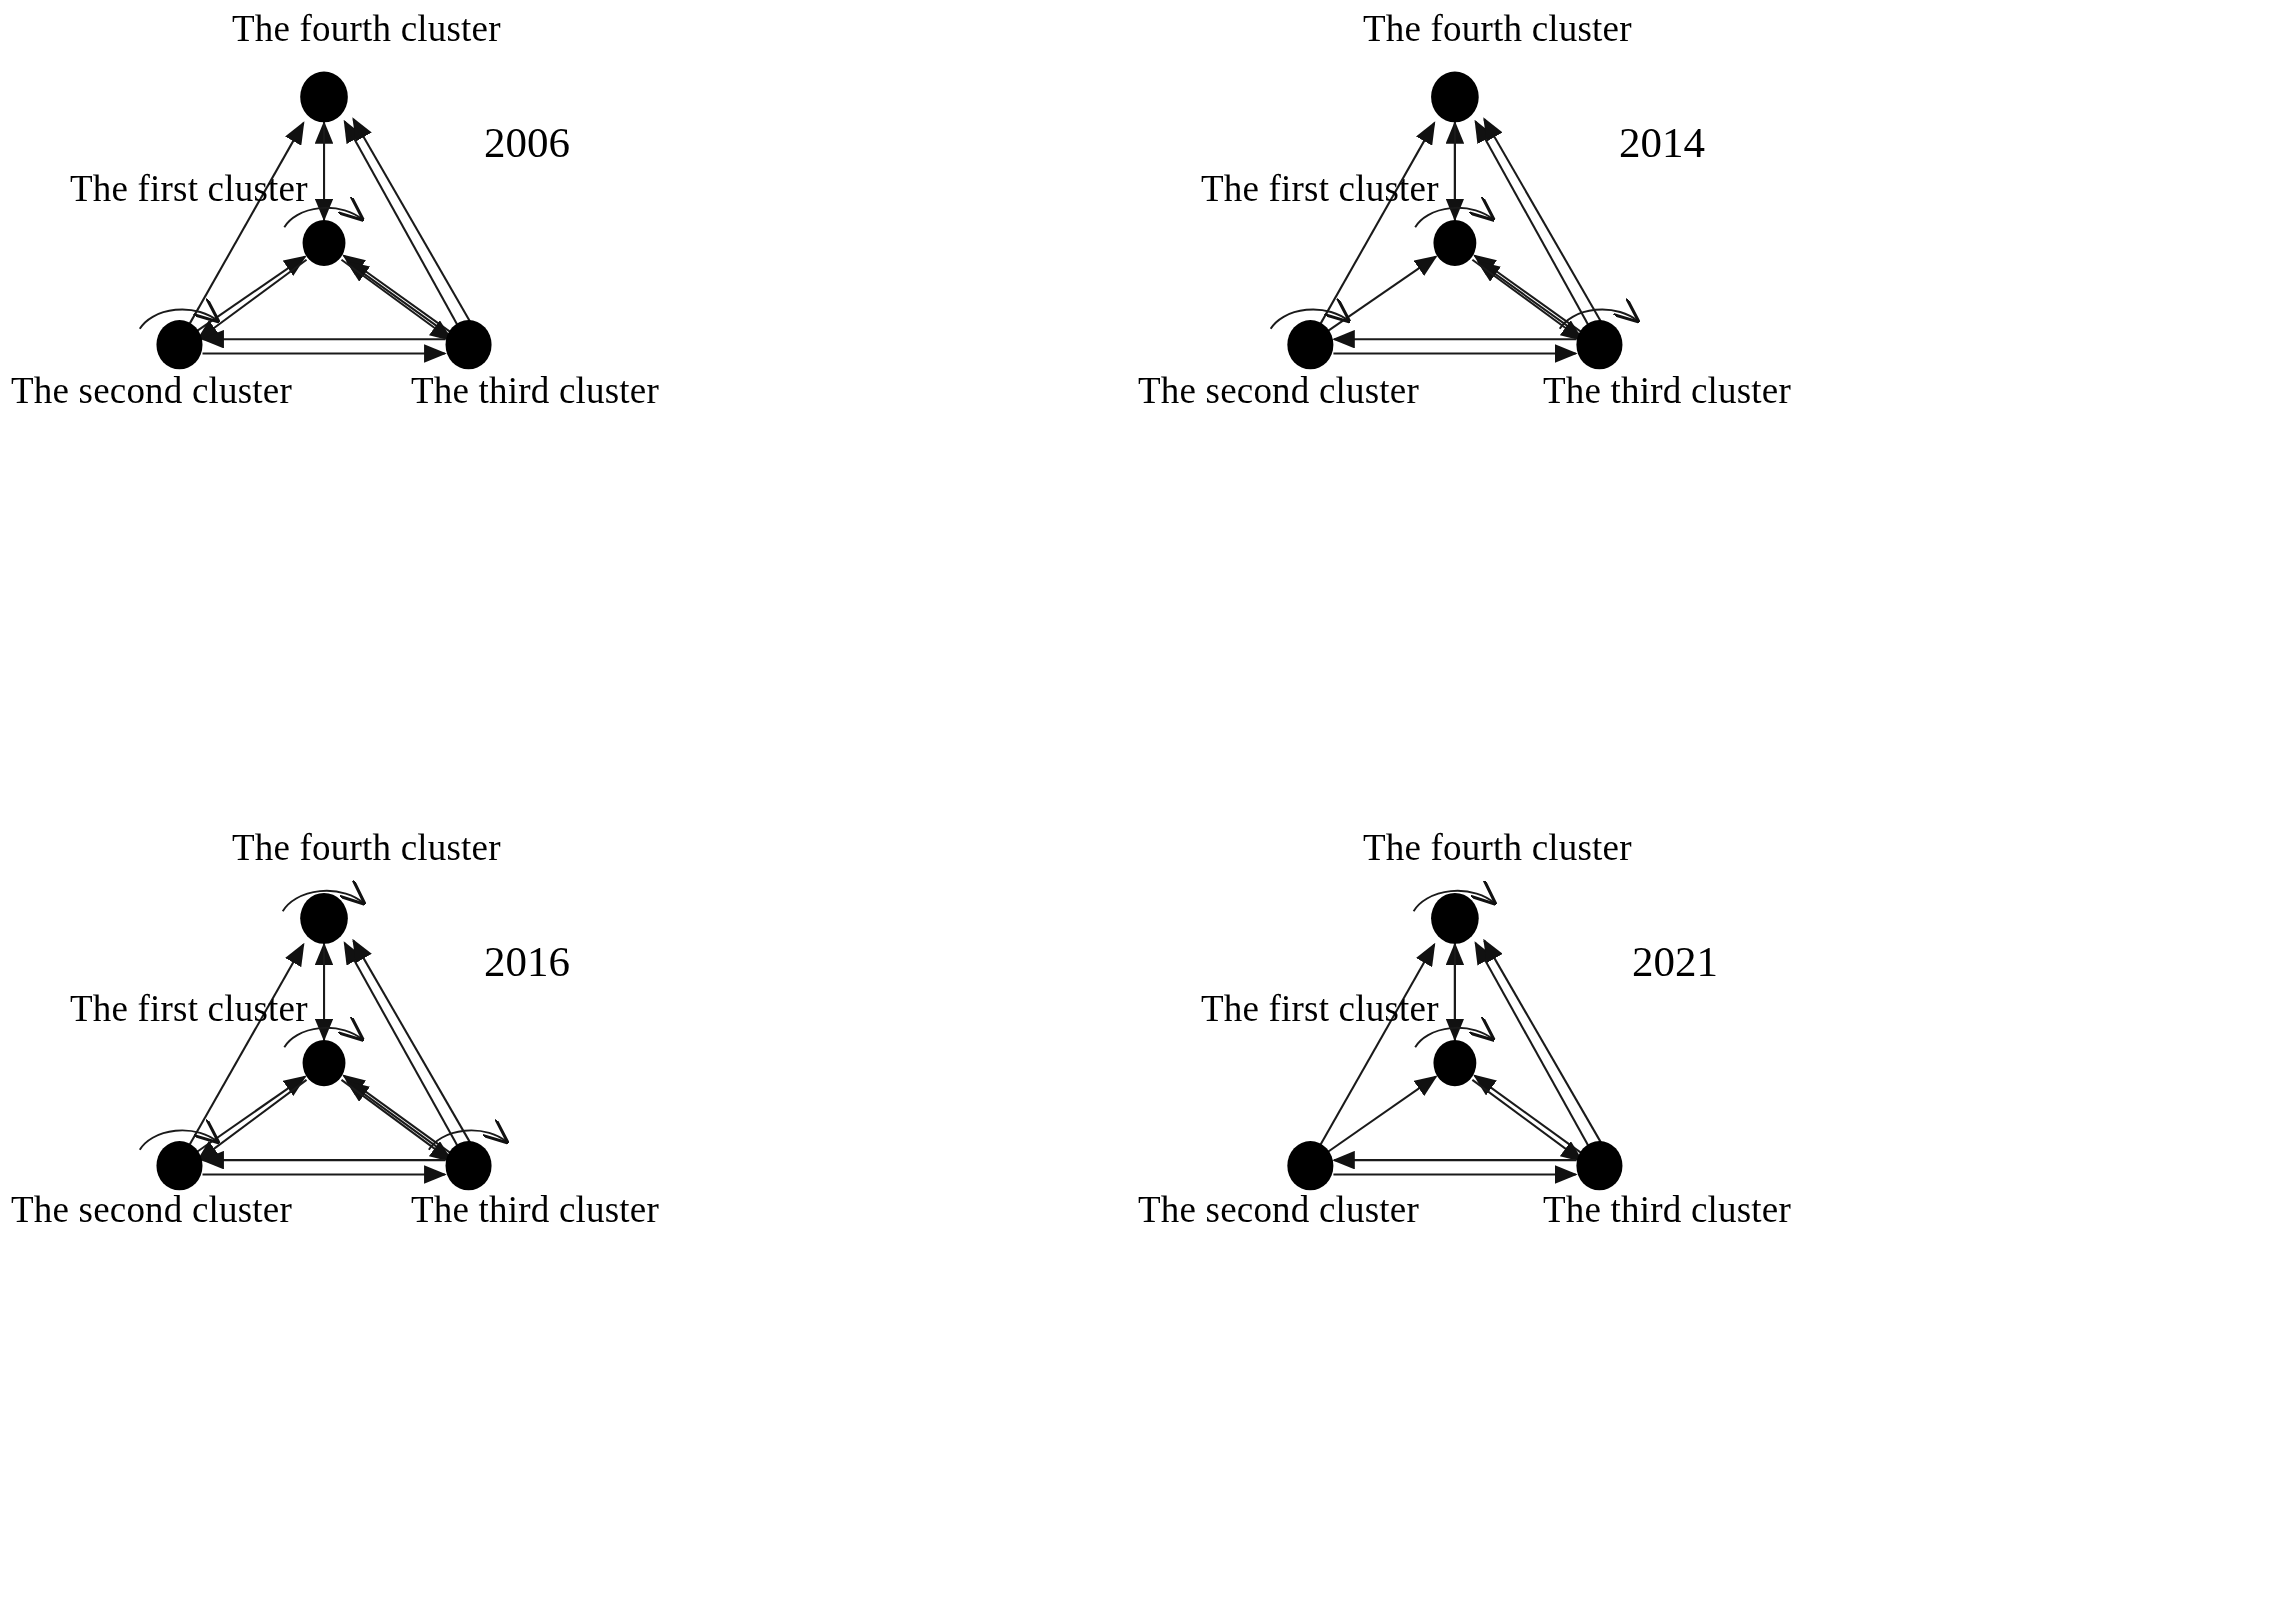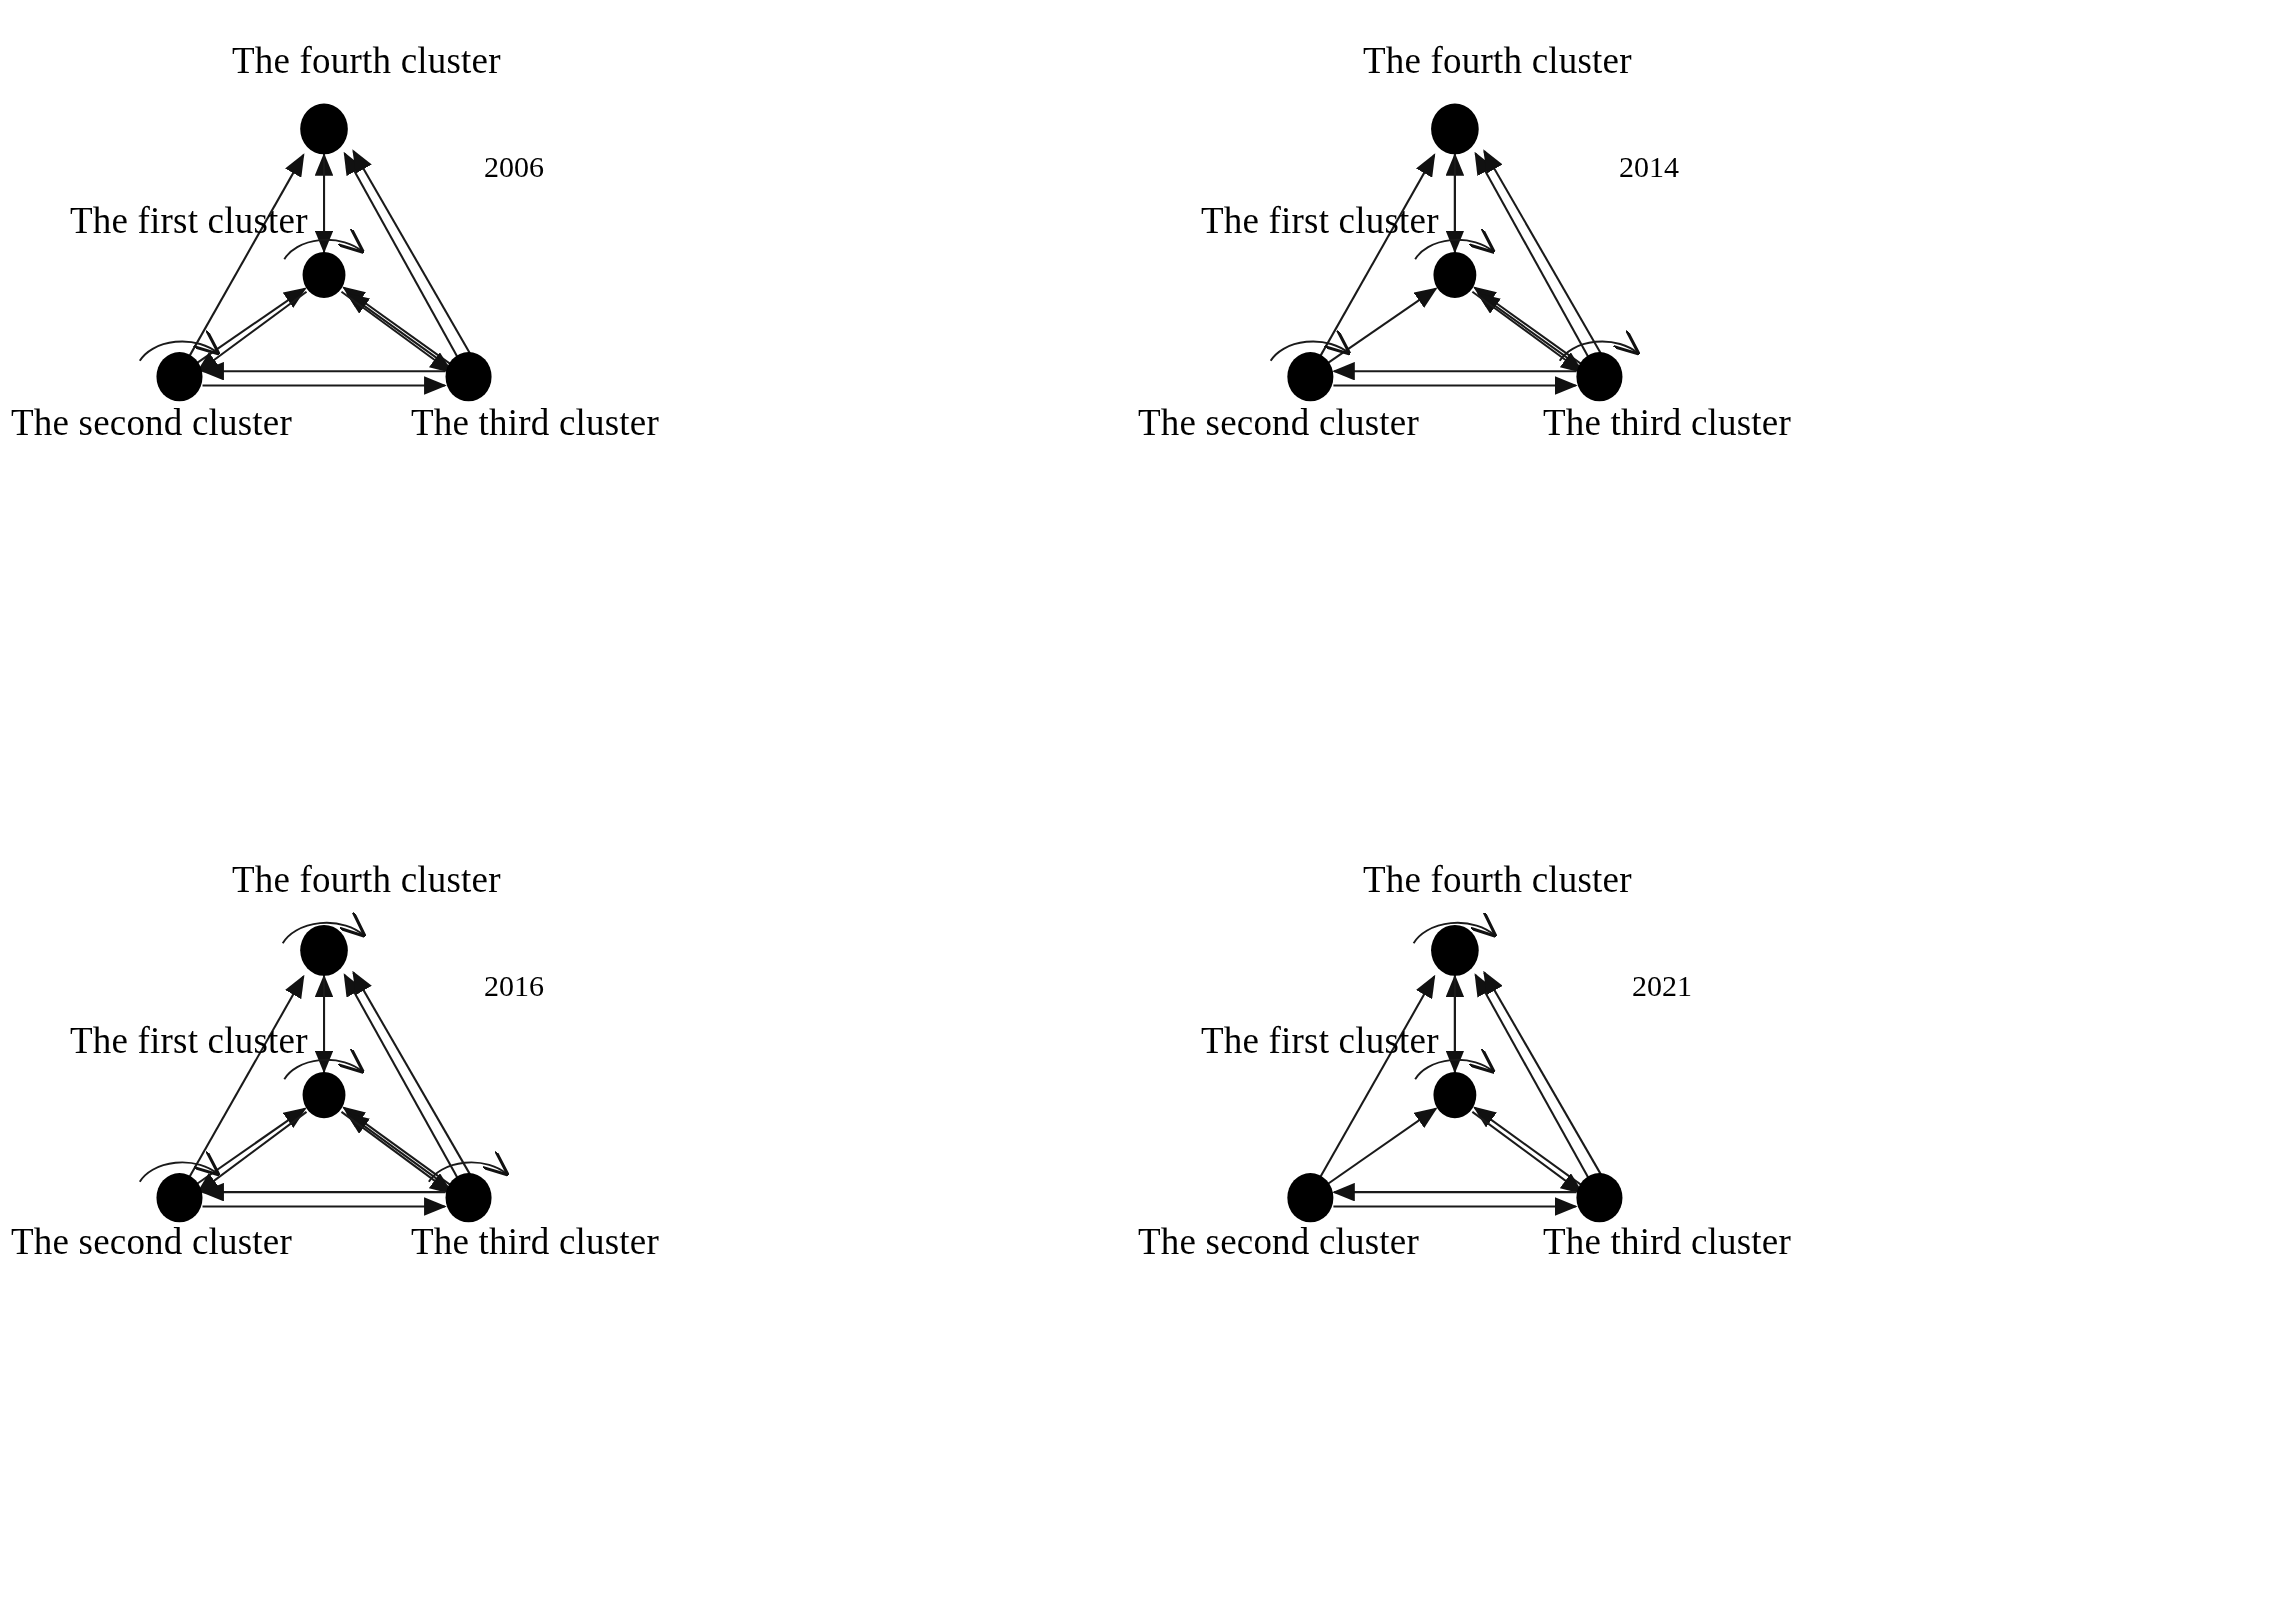--- a/index.html
+++ b/index.html
@@ -9,32 +9,32 @@
     color:#000;
     overflow:hidden;
   }
   #grid{
     position:relative;
     width:2284px;height:1622px;
     display:grid;
     grid-template-columns:1142px 1142px;
     grid-template-rows:811px 812px;
   }
-  .panel{position:relative;width:100%;height:100%;margin-top:32px;}
+  .panel{position:relative;width:100%;height:100%;}
   .panel svg{position:absolute;left:0;top:0;width:100%;height:100%;display:block;}
   .lbl{
     position:absolute;
     font-size:37px;
     line-height:1.05;
     white-space:nowrap;
     letter-spacing:0.2px;
   }
   .year{
     position:absolute;
-    font-size:30px;
+    font-size:43px;
     white-space:nowrap;
   }
   
   .p1 .lbl-fourth{left:232px;top:9.5px;}
   .p1 .lbl-first {left:70px; top:170px;}
   .p1 .lbl-second{left:11px; top:372px;}
   .p1 .lbl-third {left:411px;top:372px;}
   .p1 .yr{left:484px;top:118px;}
   
   .p2 .lbl-fourth{left:221px;top:9.5px;}

